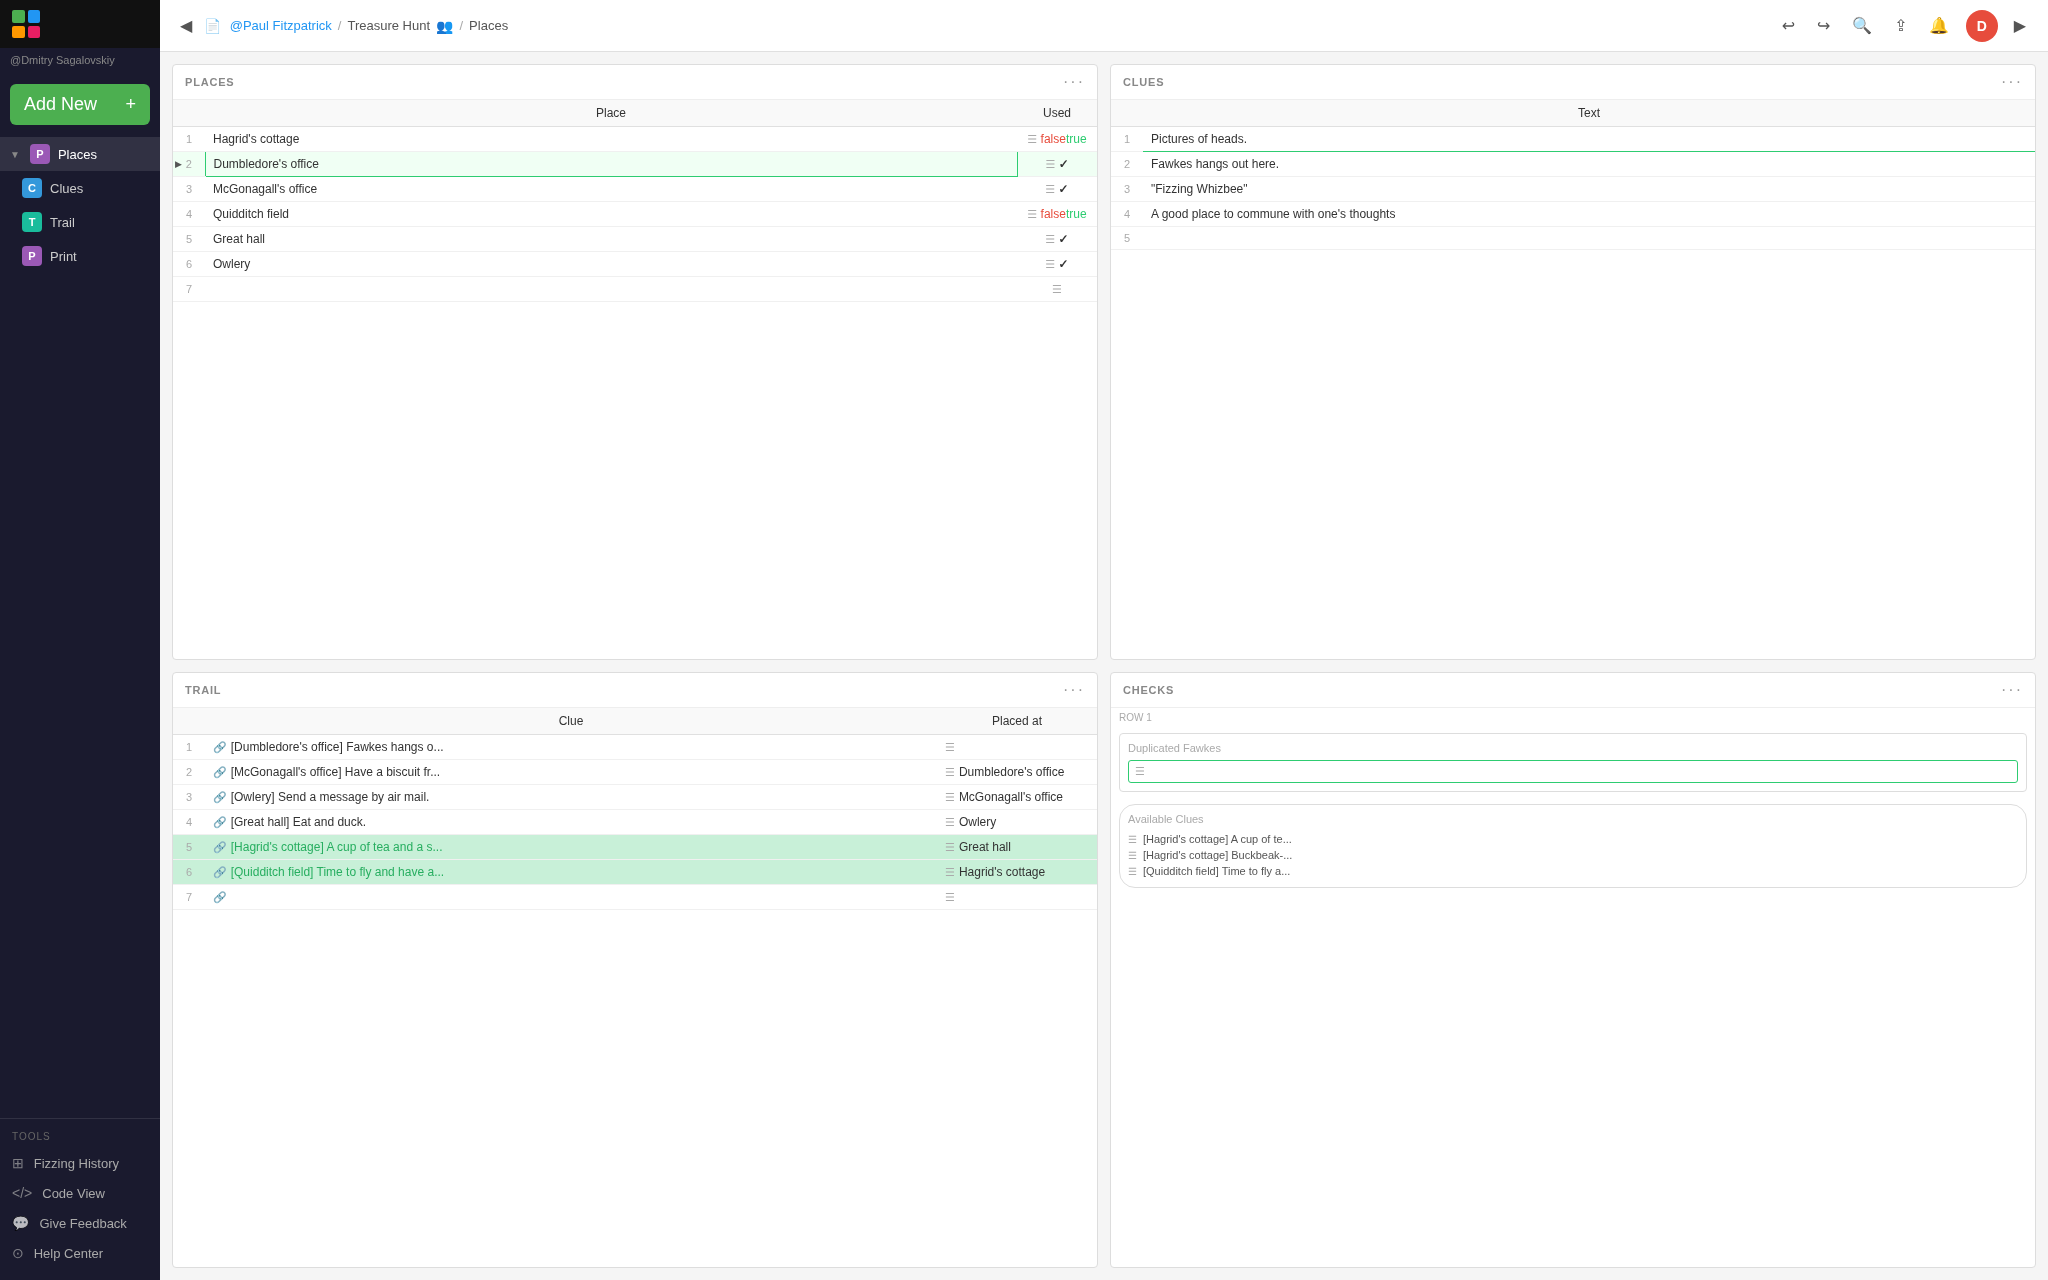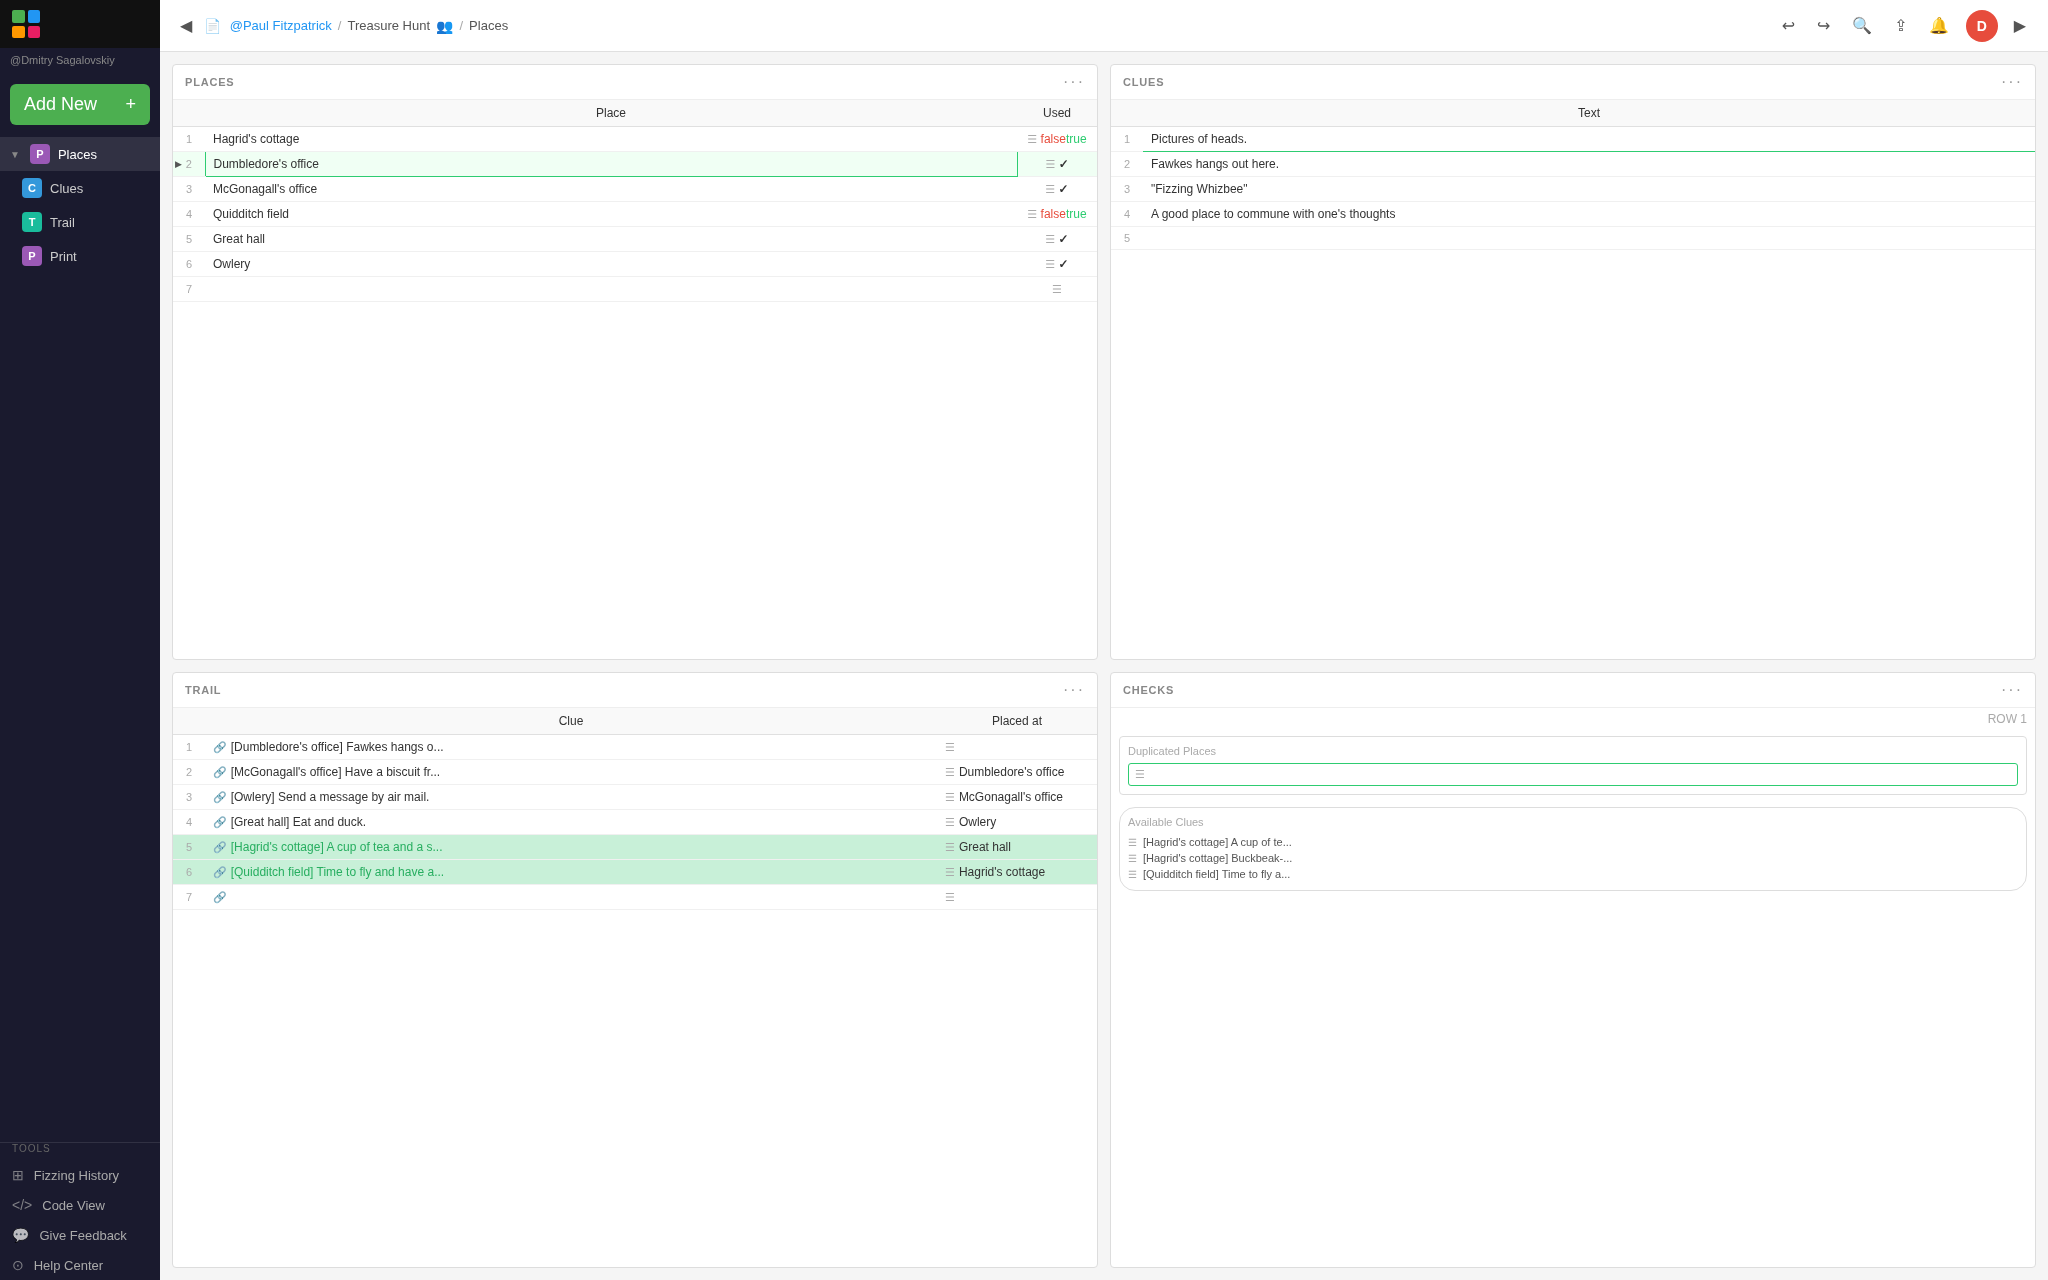--- a/index.html
+++ b/index.html
@@ -22,21 +22,21 @@
     .nav-item { display: flex; align-items: center; padding: 7px 10px; cursor: pointer; color: #ccc; font-size: 13px; gap: 8px; }
     .nav-item.active { background: rgba(255,255,255,0.1); color: white; }
     .nav-item.parent { color: white; font-weight: 500; }
     .nav-icon { width: 20px; height: 20px; border-radius: 4px; display: flex; align-items: center; justify-content: center; font-size: 11px; font-weight: 700; color: white; flex-shrink: 0; }
     .nav-icon.p { background: #9B59B6; }
     .nav-icon.c { background: #3498DB; }
     .nav-icon.t { background: #1ABC9C; }
     .nav-chevron { font-size: 10px; color: #888; margin-right: 2px; }
     .nav-indent { padding-left: 22px; }
 
-    .tools-section { padding: 0 0; border-top: 1px solid rgba(255,255,255,0.1); }
+    .tools-section { padding: 12px 0; border-top: 1px solid rgba(255,255,255,0.1); }
     .tools-label { font-size: 10px; color: #666; letter-spacing: 1px; padding: 0 12px 6px; }
     .tool-item { display: flex; align-items: center; padding: 7px 12px; cursor: pointer; color: #aaa; font-size: 13px; gap: 10px; }
     .tool-icon { font-size: 14px; opacity: 0.7; }
 
     
     .main { flex: 1; display: flex; flex-direction: column; overflow: hidden; }
 
     
     .header { height: 52px; background: white; border-bottom: 1px solid #e0e0e0; display: flex; align-items: center; padding: 0 16px; gap: 8px; }
     .header-nav-btn { background: none; border: none; cursor: pointer; color: #555; font-size: 16px; padding: 4px; }
@@ -62,21 +62,21 @@
     thead th { background: #f9f9f9; border-bottom: 1px solid #e0e0e0; padding: 6px 8px; font-weight: 500; color: #333; text-align: center; position: sticky; top: 0; z-index: 1; }
     tbody td { border-bottom: 1px solid #f0f0f0; padding: 5px 8px; color: #333; }
     .row-num { color: #aaa; text-align: center; font-size: 11px; width: 32px; }
     .false-text { color: #e74c3c; }
     .true-text { color: #2ecc71; }
 
     .link-icon { color: #666; margin-right: 4px; font-size: 11px; }
 
     
     .checks-panel { display: flex; flex-direction: column; }
-    .row-label { font-size: 12px; color: #aaa; text-align: right; padding: 4px 8px; }
+    .row-label { font-size: 10px; color: #aaa; padding: 4px 8px; }
     .check-card { margin: 6px 8px; border: 1px solid #ddd; border-radius: 4px; padding: 8px; }
     .check-card-title { font-size: 11px; color: #aaa; margin-bottom: 6px; font-weight: 500; }
     .check-input { border: 1.5px solid #2ecc71; border-radius: 3px; padding: 4px 6px; font-size: 12px; width: 100%; color: #888; display: flex; align-items: center; gap: 4px; }
     .avail-card { margin: 6px 8px; border: 1px solid #ddd; border-radius: 16px; padding: 8px; }
     .avail-card-title { font-size: 11px; color: #aaa; margin-bottom: 6px; font-weight: 500; }
     .avail-item { font-size: 11px; color: #555; padding: 2px 0; display: flex; align-items: center; gap: 6px; }
     .avail-icon { color: #aaa; font-size: 10px; }
   </style>
 </head>
 <body>
@@ -335,21 +335,21 @@
       </div>
     </div>
 
     <div class="panel checks-panel">
       <div class="panel-header">
         <span class="panel-title">CHECKS</span>
         <button class="panel-menu-btn">···</button>
       </div>
       <div class="row-label">ROW 1</div>
       <div class="check-card">
-        <div class="check-card-title">Duplicated Places</div>
+        <div class="check-card-title">Duplicated Fawkes</div>
         <div class="check-input">
           <span style="color:#aaa; font-size:11px;">☰</span>
         </div>
       </div>
       <div class="avail-card">
         <div class="avail-card-title">Available Clues</div>
         <div class="avail-item">
           <span class="avail-icon">☰</span>
           <span>[Hagrid's cottage] A cup of te...</span>
         </div>

